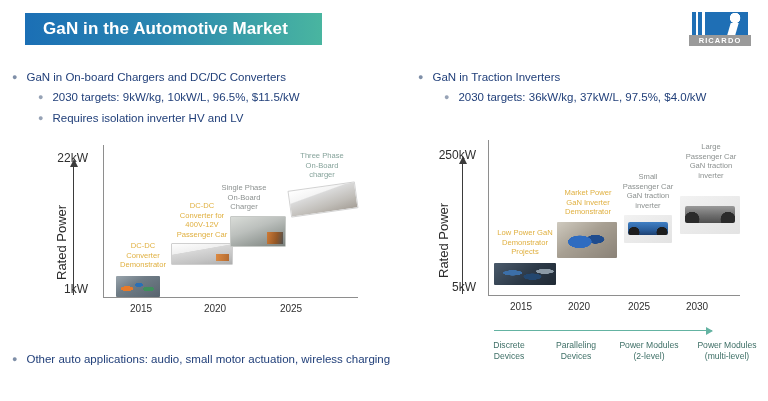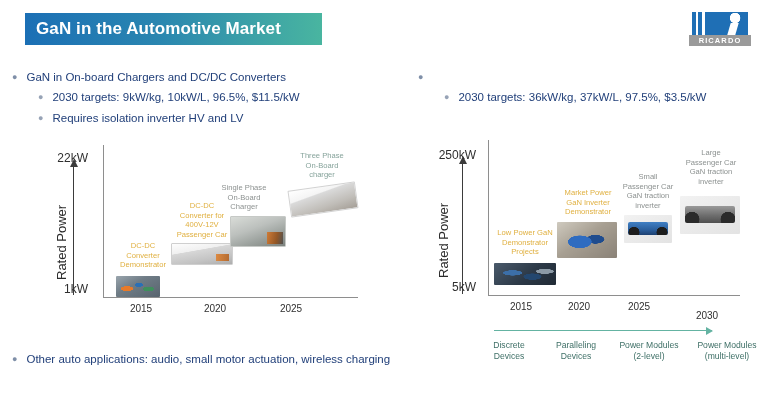--- a/index.html
+++ b/index.html
@@ -24,21 +24,21 @@
     width: 297px;
     height: 32px;
     background: linear-gradient(90deg, #1b6fb5 0%, #2a86b0 45%, #49b5a0 100%);
     display: flex;
     align-items: center;
   }
   #title-banner .title-text {
     color: #ffffff;
     font-size: 17px;
     font-weight: bold;
-    padding-left: 11px;
+    padding-left: 18px;
     letter-spacing: 0.1px;
     white-space: nowrap;
   }
 
   
   #logo {
     position: absolute;
     right: 17px;
     top: 12px;
     width: 62px;
@@ -321,24 +321,25 @@
   <span class="bullet-dot sub">●</span>
   <span class="bullet-text">2030 targets: 9kW/kg, 10kW/L, 96.5%, $11.5/kW</span>
 </div>
 <div class="bullet-row" id="bullet-l3">
   <span class="bullet-dot sub">●</span>
   <span class="bullet-text">Requires isolation inverter HV and LV</span>
 </div>
 
 <div class="bullet-row" id="bullet-r1">
   <span class="bullet-dot">●</span>
+  <span class="bullet-text">GaN in Traction Inverters</span>
 </div>
 <div class="bullet-row" id="bullet-r2">
   <span class="bullet-dot sub">●</span>
-  <span class="bullet-text">2030 targets: 36kW/kg, 37kW/L, 97.5%, $3.5/kW</span>
+  <span class="bullet-text">2030 targets: 36kW/kg, 37kW/L, 97.5%, $4.0/kW</span>
 </div>
 
 <div class="chart" id="chart-left">
   <div class="axis-title" style="left:14px; top:135px;">Rated Power</div>
   <div class="axis-arrow" style="left:33px; top:20px; height:130px;"></div>
   <div class="tick-y" style="left:12px; top:6px; width:36px;">22kW</div>
   <div class="tick-y" style="left:12px; top:137px; width:36px;">1kW</div>
 
   <div class="axis-v" style="left:63px; top:0px; height:152px;"></div>
   <div class="axis-h" style="left:63px; top:152px; width:255px;"></div>
@@ -374,41 +375,41 @@
   <div class="axis-arrow" style="left:34px; top:22px; height:132px;"></div>
   <div class="tick-y" style="left:0px; top:8px; width:48px;">250kW</div>
   <div class="tick-y" style="left:0px; top:140px; width:48px;">5kW</div>
 
   <div class="axis-v" style="left:60px; top:0px; height:155px;"></div>
   <div class="axis-h" style="left:60px; top:155px; width:252px;"></div>
 
   <div class="tick-x" style="left:70px; top:161px; width:46px;">2015</div>
   <div class="tick-x" style="left:128px; top:161px; width:46px;">2020</div>
   <div class="tick-x" style="left:188px; top:161px; width:46px;">2025</div>
-  <div class="tick-x" style="left:256px; top:161px; width:46px;margin-top:9px;">2030</div>
+  <div class="tick-x" style="left:246px; top:161px; width:46px;">2030</div>
 
   <div class="item-label orange" style="left:62px; top:88px; width:70px;">Low Power GaN
 Demonstrator
 Projects</div>
   <div class="thumb pcb-blue" style="left:66px; top:123px; width:62px; height:22px;"></div>
 
   <div class="item-label orange" style="left:126px; top:48px; width:68px;">Market Power
 GaN Inverter
 Demonstrator</div>
   <div class="thumb inverter-photo" style="left:129px; top:82px; width:60px; height:36px;"></div>
 
   <div class="item-label grey" style="left:188px; top:32px; width:64px;">Small
 Passenger Car
 GaN traction
 inverter</div>
   <div class="thumb chassis blue" style="left:196px; top:75px; width:48px; height:28px;">
     <div class="car"></div>
   </div>
 
-  <div class="item-label grey" style="left:248px; top:8px; width:70px;">Large
+  <div class="item-label grey" style="left:248px; top:2px; width:70px;">Large
 Passenger Car
 GaN traction
 inverter</div>
   <div class="thumb chassis" style="left:252px; top:56px; width:60px; height:38px;">
     <div class="car"></div>
   </div>
 </div>
 
 <div id="progress-arrow-line"></div>
 <div class="stage-label" style="left:478px; width:62px;">Discrete

